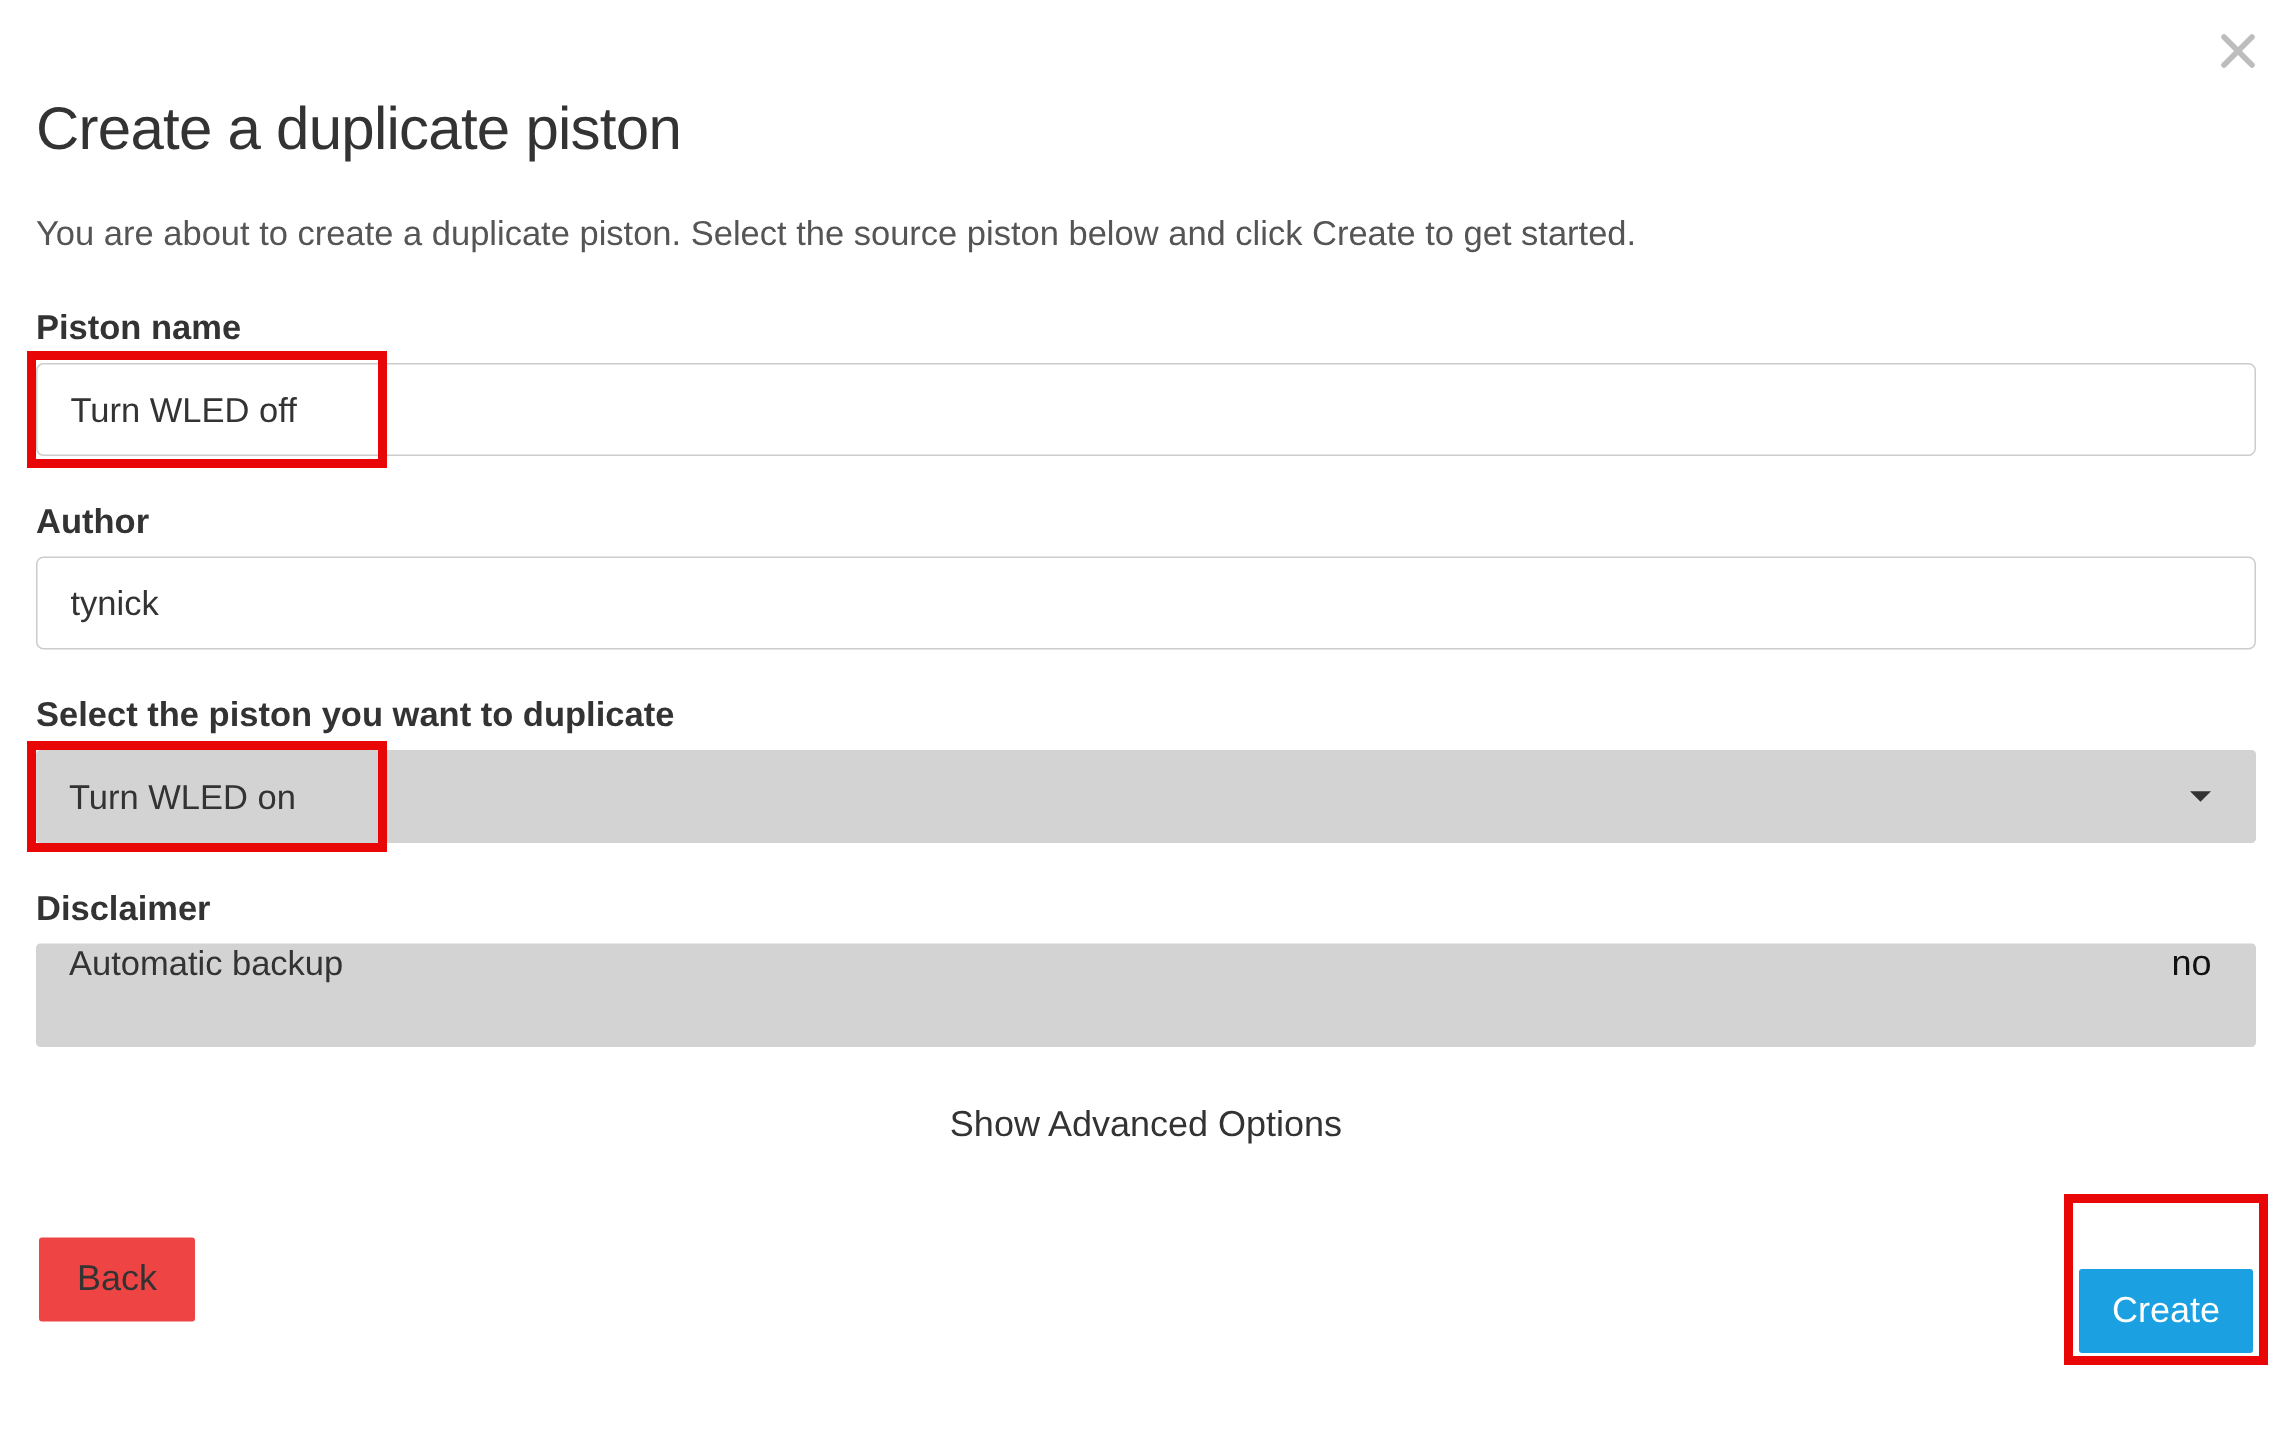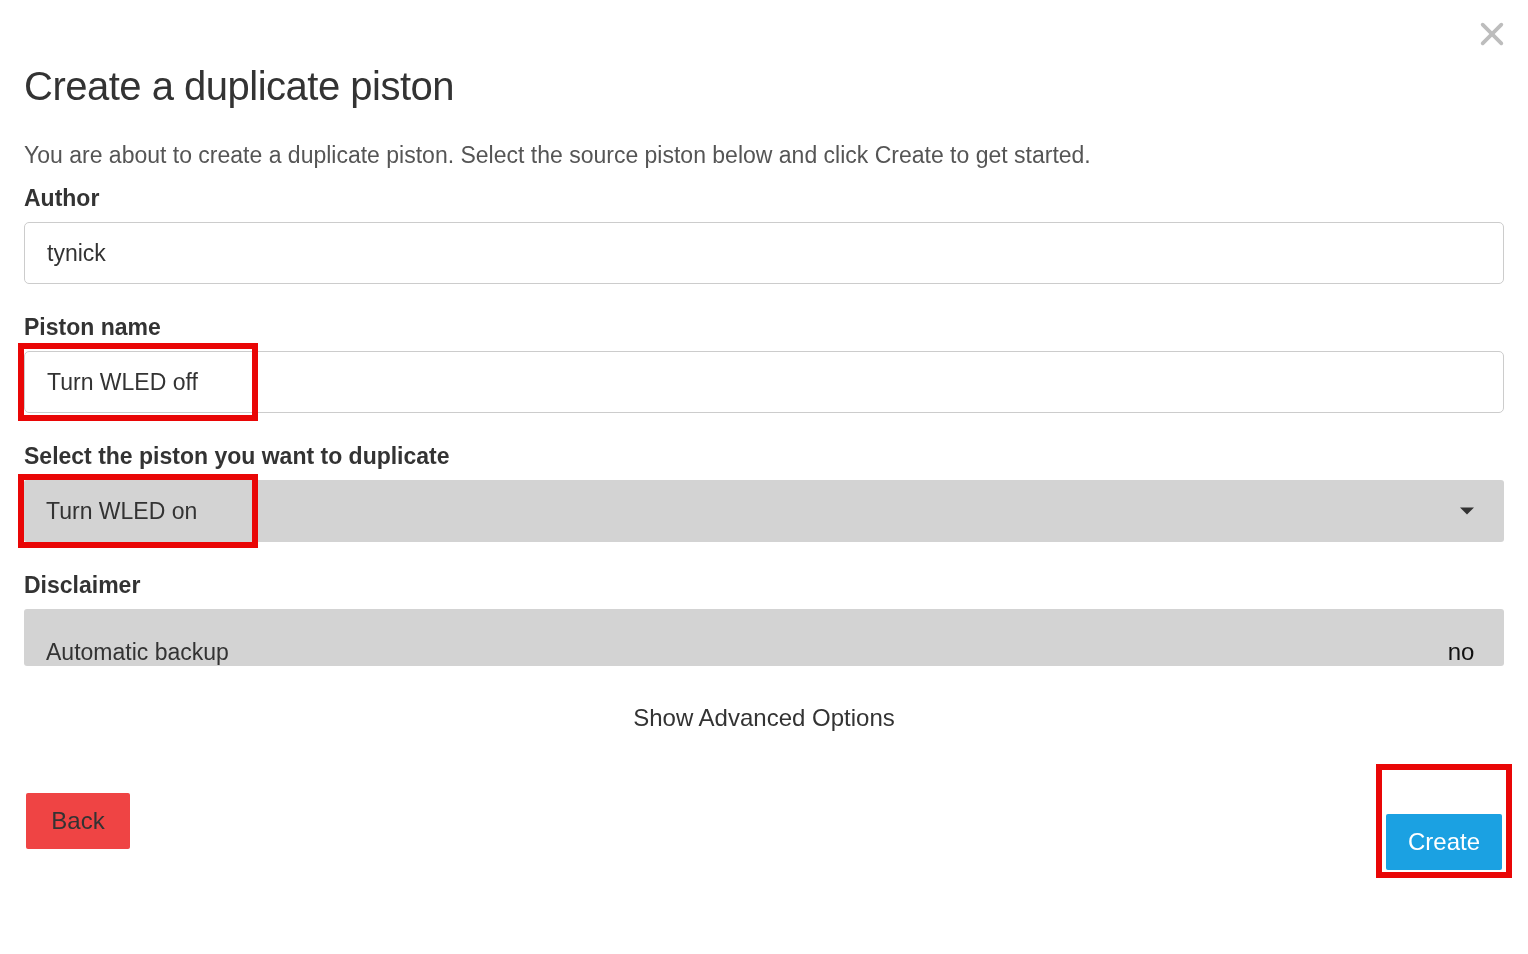--- a/index.html
+++ b/index.html
@@ -27,21 +27,21 @@
       font-size: 40px;
       font-weight: 400;
       color: #333;
       margin-top: 48px;
       margin-bottom: 30px;
       letter-spacing: -0.5px;
     }
     p.subtitle {
       font-size: 23px;
       color: #555;
-      margin-bottom: 14px;
+      margin-bottom: 34px;
       line-height: 1.4;
     }
     .field-label {
       font-size: 23px;
       font-weight: 700;
       color: #333;
       margin-bottom: 10px;
       display: block;
     }
     .text-input {
@@ -84,23 +84,23 @@
       border-top: 7px solid #333;
     }
     .highlight-box {
       position: absolute;
       border: 6px solid #e90606;
       pointer-events: none;
       z-index: 5;
     }
     .disclaimer-row {
       display: flex;
-      align-items: flex-end;
+      align-items: flex-start;
       width: 100%;
-      height: 57px;
+      height: 69px;
       background: #d3d3d3;
       border-radius: 3px;
     }
     .disclaimer-label {
       flex: 1;
       display: flex;
       align-items: center;
       padding: 0 22px;
       font-size: 23px;
       color: #333;
@@ -168,31 +168,31 @@
   <div class="close-icon">
     <svg viewBox="0 0 24 24" fill="none" stroke="#bdbdbd" stroke-width="3.2" stroke-linecap="round">
       <line x1="4" y1="4" x2="20" y2="20"></line>
       <line x1="20" y1="4" x2="4" y2="20"></line>
     </svg>
   </div>
 
   <h2 class="title">Create a duplicate piston</h2>
   <p class="subtitle">You are about to create a duplicate piston. Select the source piston below and click Create to get started.</p>
 
-  <div class="field-block">
-    <label class="field-label">Author</label>
-    <input type="text" class="text-input" value="tynick" style="">
-  </div>
-
   <div class="field-block" style="position:relative;">
     <label class="field-label">Piston name</label>
     <div style="position:relative;">
       <input type="text" class="text-input" value="Turn WLED off" style="">
       <div class="highlight-box" style="top:-8px; left:-6px; width:240px; height:78px;"></div>
     </div>
+  </div>
+
+  <div class="field-block">
+    <label class="field-label">Author</label>
+    <input type="text" class="text-input" value="tynick" style="">
   </div>
 
   <div class="field-block" style="position:relative;">
     <label class="field-label">Select the piston you want to duplicate</label>
     <div class="select-wrap" style="position:relative;">
       <span class="select-value">Turn WLED on</span>
       <span class="dropdown-caret"></span>
       <div class="highlight-box" style="top:-6px; left:-6px; width:240px; height:74px;"></div>
     </div>
   </div>

